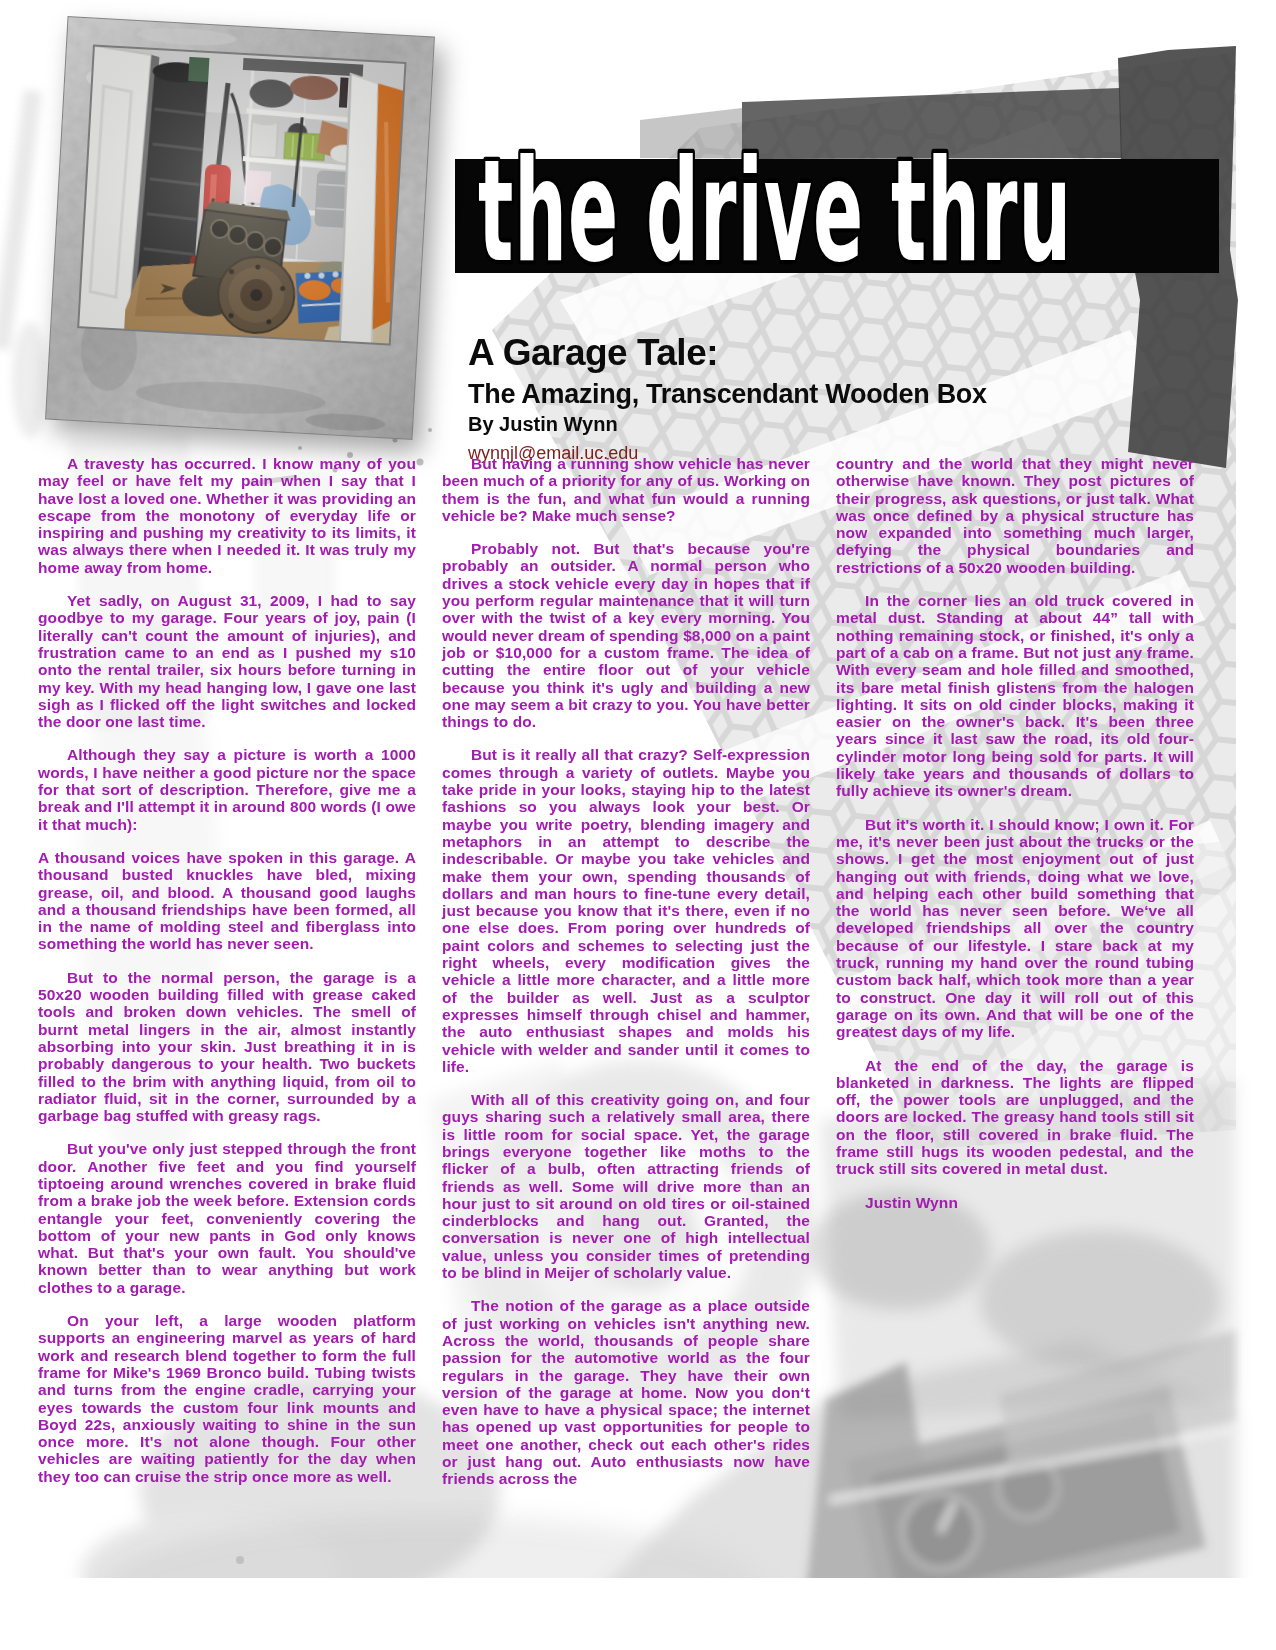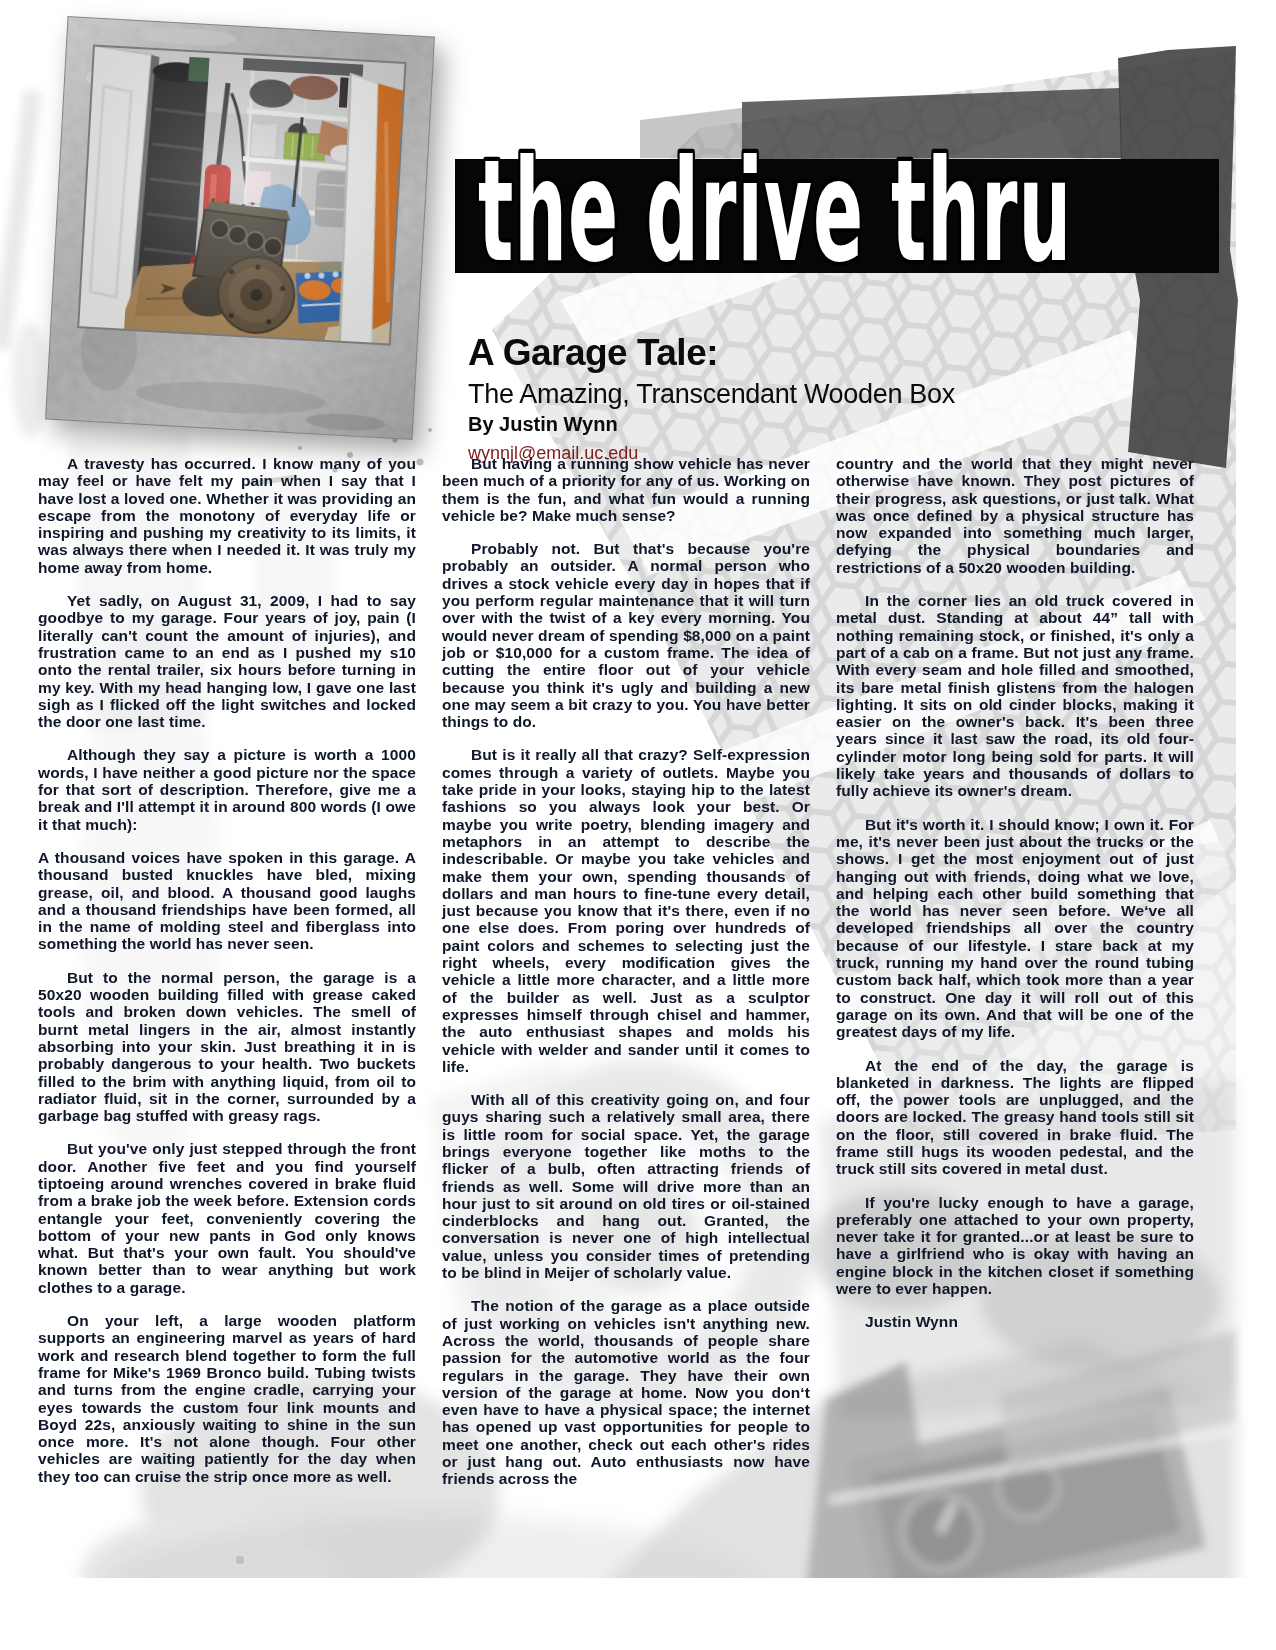--- a/index.html
+++ b/index.html
@@ -7,31 +7,31 @@
         font-family:"Liberation Sans","DejaVu Sans",sans-serif;padding-left:13px;}
   .bg-svg{position:absolute;left:0;top:0;width:1276px;height:1650px;}
 
   
   .masthead-bar{position:absolute;left:455px;top:159px;width:764px;height:114px;background:#060606;}
   .masthead-svg{position:absolute;left:450px;top:95px;width:810px;height:210px;overflow:visible;}
 
   
   .article-header{position:absolute;left:468px;top:334px;width:640px;color:#0b0b0b;}
   .article-title{font-size:37px;font-weight:bold;line-height:1.05;margin:0;letter-spacing:-0.5px;}
-  .article-subtitle{font-size:27px;font-weight:normal;margin:6px 0 0 0;letter-spacing:-0.3px;}
+  .article-subtitle{font-size:27px;font-weight:bold;margin:6px 0 0 0;letter-spacing:-0.3px;}
   .article-byline{font-size:20px;font-weight:bold;margin:3px 0 0 0;}
   .article-email{font-size:18px;font-weight:normal;margin:7px 0 0 0;color:#7f1d1d;}
 
   
   .polaroid{position:absolute;left:56px;top:26px;width:368px;height:404px;
             transform:rotate(3.2deg);transform-origin:center;
             filter:drop-shadow(9px 12px 13px rgba(0,0,0,0.35));}
 
   
-  .columns{position:absolute;left:38px;top:455px;width:1156px;display:flex;gap:26px;color:#0f172a;}
+  .columns{position:absolute;left:38px;top:455px;width:1156px;display:flex;gap:26px;color:#a21caf;}
   .col{text-align:justify;font-weight:bold;font-size:15.5px;line-height:17.3px;letter-spacing:0.1px;}
   .col-1{width:378px;} .col-2{width:368px;} .col-3{width:358px;}
   .para{margin:0 0 16px 0;}
   .indent{text-indent:29px;}
   .sig{margin-top:0;}
 </style>
 </head>
 <body>
 
 <div class="page">
@@ -298,18 +298,17 @@
       <p class="para indent">Probably not.  But that's because you're probably an outsider.  A normal person who drives a stock vehicle every day in hopes that if you perform regular maintenance that it will turn over with the twist of a key every morning.  You would never dream of spending $8,000 on a paint job or $10,000 for a custom frame.  The idea of cutting the entire floor out of your vehicle because you think it's ugly and building a new one may seem a bit crazy to you.  You have better things to do.</p>
       <p class="para indent">But is it really all that crazy? Self-expression comes through a variety of outlets.  Maybe you take pride in your looks, staying hip to the latest fashions so you always look your best.  Or maybe you write poetry, blending imagery and metaphors in an attempt to describe the indescribable.  Or maybe you take vehicles and make them your own, spending thousands of dollars and man hours to fine-tune every detail, just because you know that it's there, even if no one else does.  From poring over hundreds of paint colors and schemes to selecting just the right wheels, every modification gives the vehicle a little more character, and a little more of the builder as well.  Just as a sculptor expresses himself through chisel and hammer, the auto enthusiast shapes and molds his vehicle with welder and sander until it comes to life.</p>
       <p class="para indent">With all of this creativity going on, and four guys sharing such a relatively small area, there is little room for social space. Yet, the garage brings everyone together like moths to the flicker of a bulb, often attracting friends of friends as well.  Some will drive more than an hour just to sit around on old tires or oil-stained cinderblocks and hang out.  Granted, the conversation is never one of high intellectual value, unless you consider times of pretending to be blind in Meijer of scholarly value.</p>
       <p class="para indent">The notion of the garage as a place outside of just working on vehicles isn't anything new.  Across the world, thousands of people share passion for the automotive world as the four regulars in the garage.  They have their own version of the garage at home.  Now you don‘t even have to have a physical space; the internet has opened up vast opportunities for people to meet one another, check out each other's rides or just hang out.  Auto enthusiasts now have friends across the</p>
     </div>
     <div class="col col-3">
       <p class="para">country and the world that they might never otherwise have known.  They post pictures of their progress, ask questions, or just talk.  What was once defined by a physical structure has now expanded into something much larger, defying the physical boundaries and restrictions of a 50x20 wooden building.</p>
       <p class="para indent">In the corner lies an old truck covered in metal dust.  Standing at about 44” tall with nothing remaining stock, or finished, it's only a part of a cab on a frame.  But not just any frame.  With every seam and hole filled and smoothed, its bare metal finish glistens from the halogen lighting.  It sits on old cinder blocks, making it easier on the owner's back.  It's been three years since it last saw the road, its old four-cylinder motor long being sold for parts.  It will likely take years and thousands of dollars to fully achieve its owner's dream.</p>
       <p class="para indent">But it's worth it.  I should know; I own it. For me, it's never been just about the trucks or the shows.  I get the most enjoyment out of just hanging out with friends, doing what we love, and helping each other build something that the world has never seen before.  We‘ve all developed friendships all over the country because of our lifestyle.  I stare back at my truck, running my hand over the round tubing custom back half, which took more than a year to construct.  One day it will roll out of this garage on its own.  And that will be one of the greatest days of my life.</p>
       <p class="para indent">At the end of the day, the garage is blanketed in darkness.  The lights are flipped off, the power tools are unplugged, and the doors are locked.  The greasy hand tools still sit on the floor, still covered in brake fluid.  The frame still hugs its wooden pedestal, and the truck still sits covered in metal dust.</p>
-      <p class="para indent">If you're lucky enough to have a garage, preferably one attached to your own property, never take it for granted...or at least be sure to have a girlfriend who is okay with having an engine block in the kitchen closet if something were to ever happen.</p>
       <p class="para indent sig">Justin Wynn</p>
     </div>
   </div>
 
 </div>
 
 </body></html>

